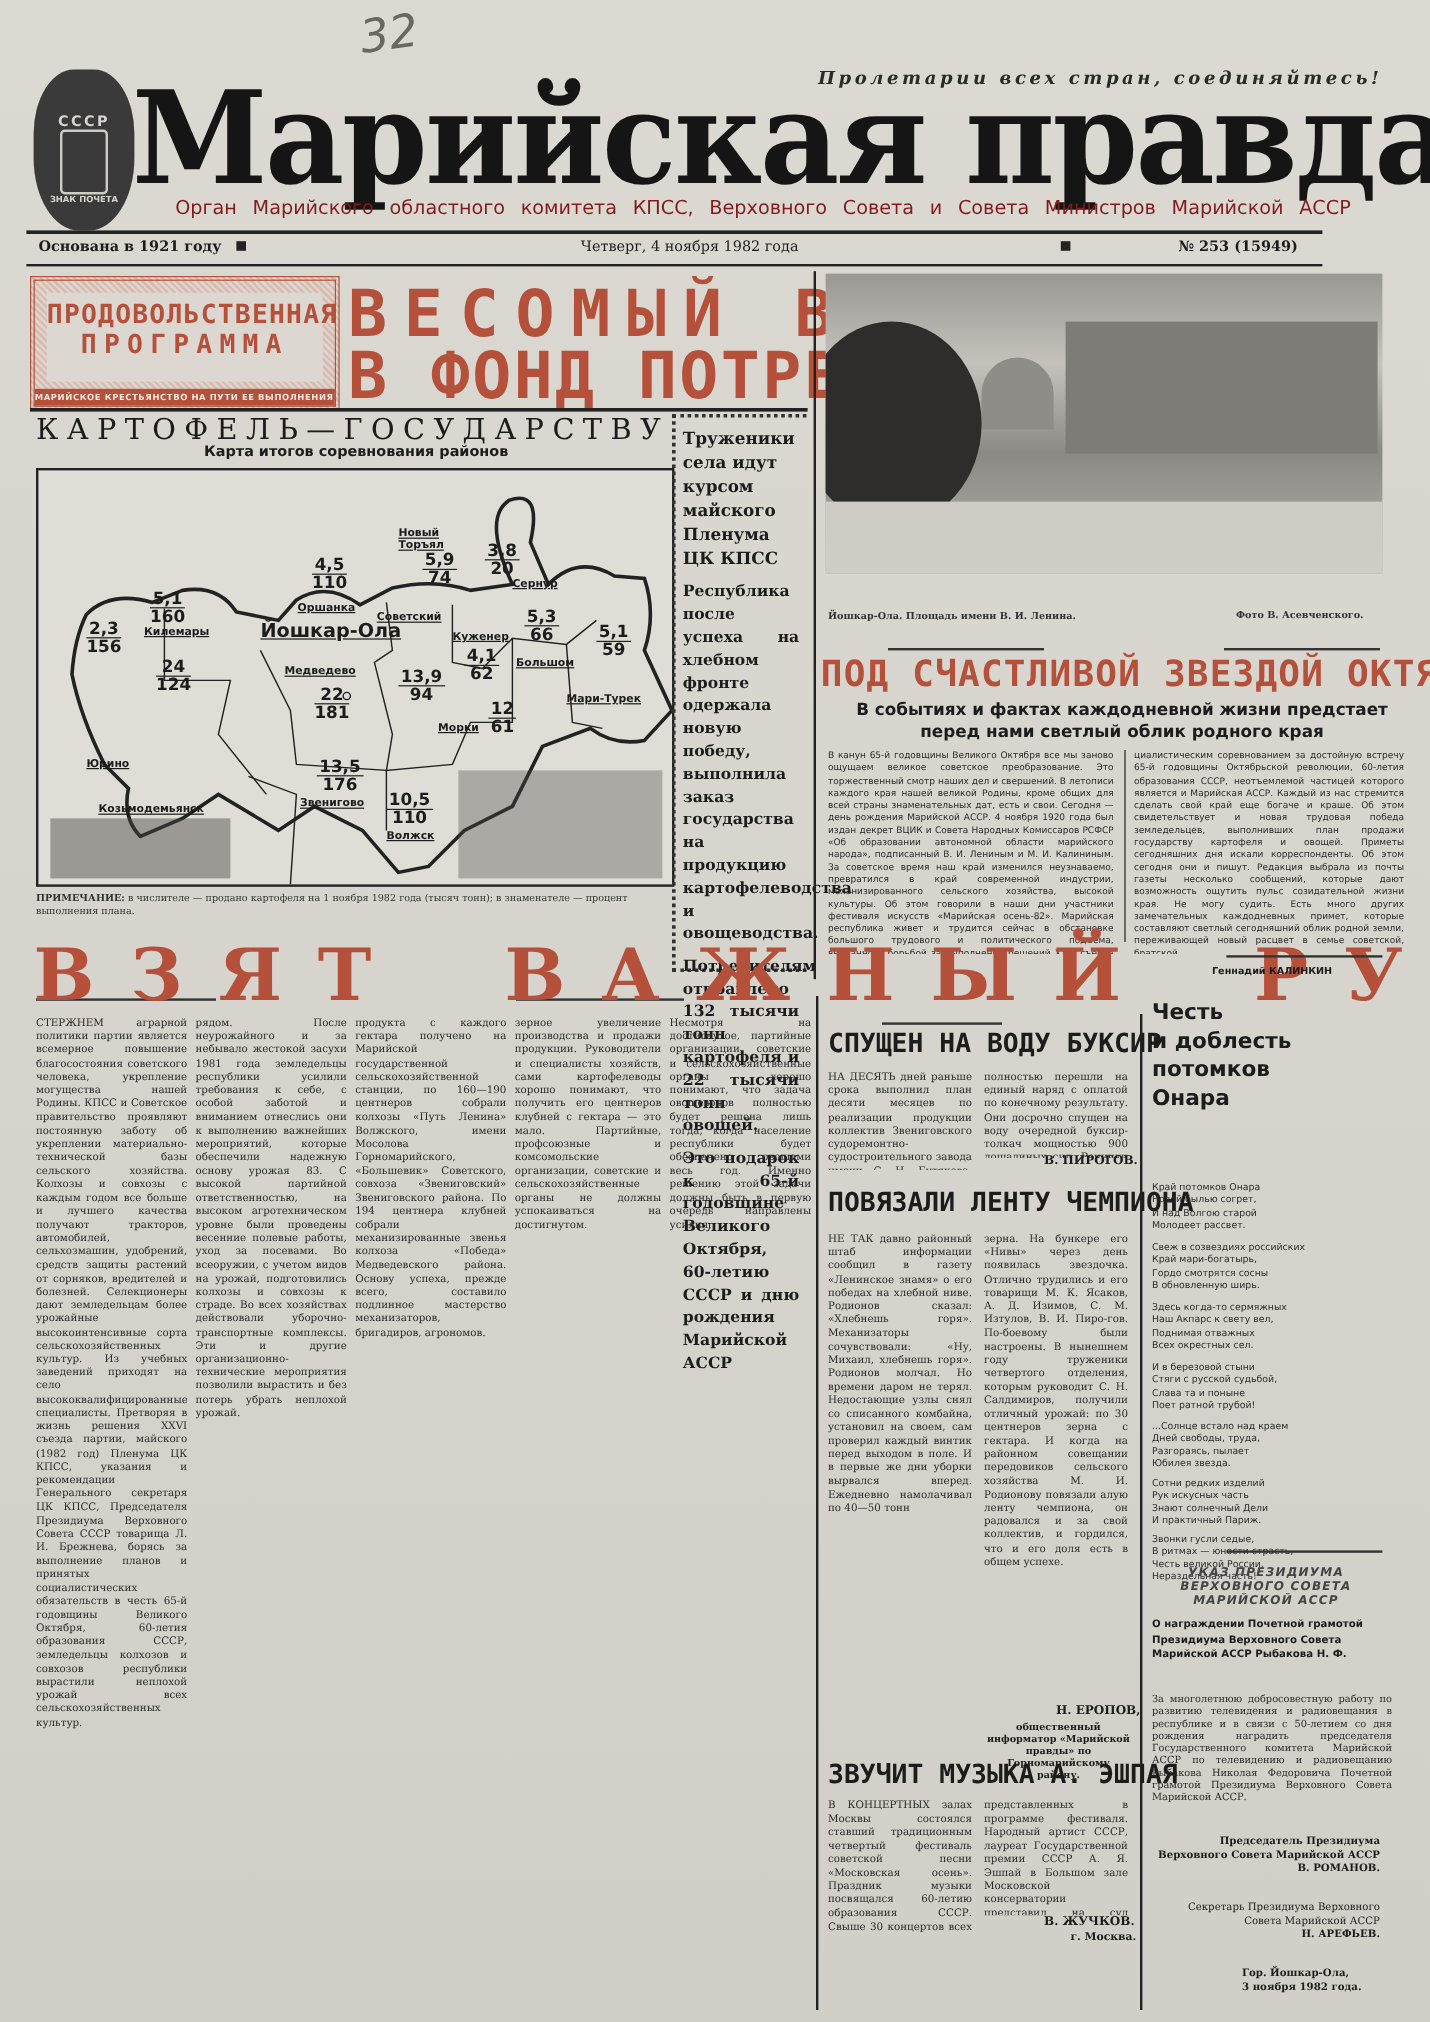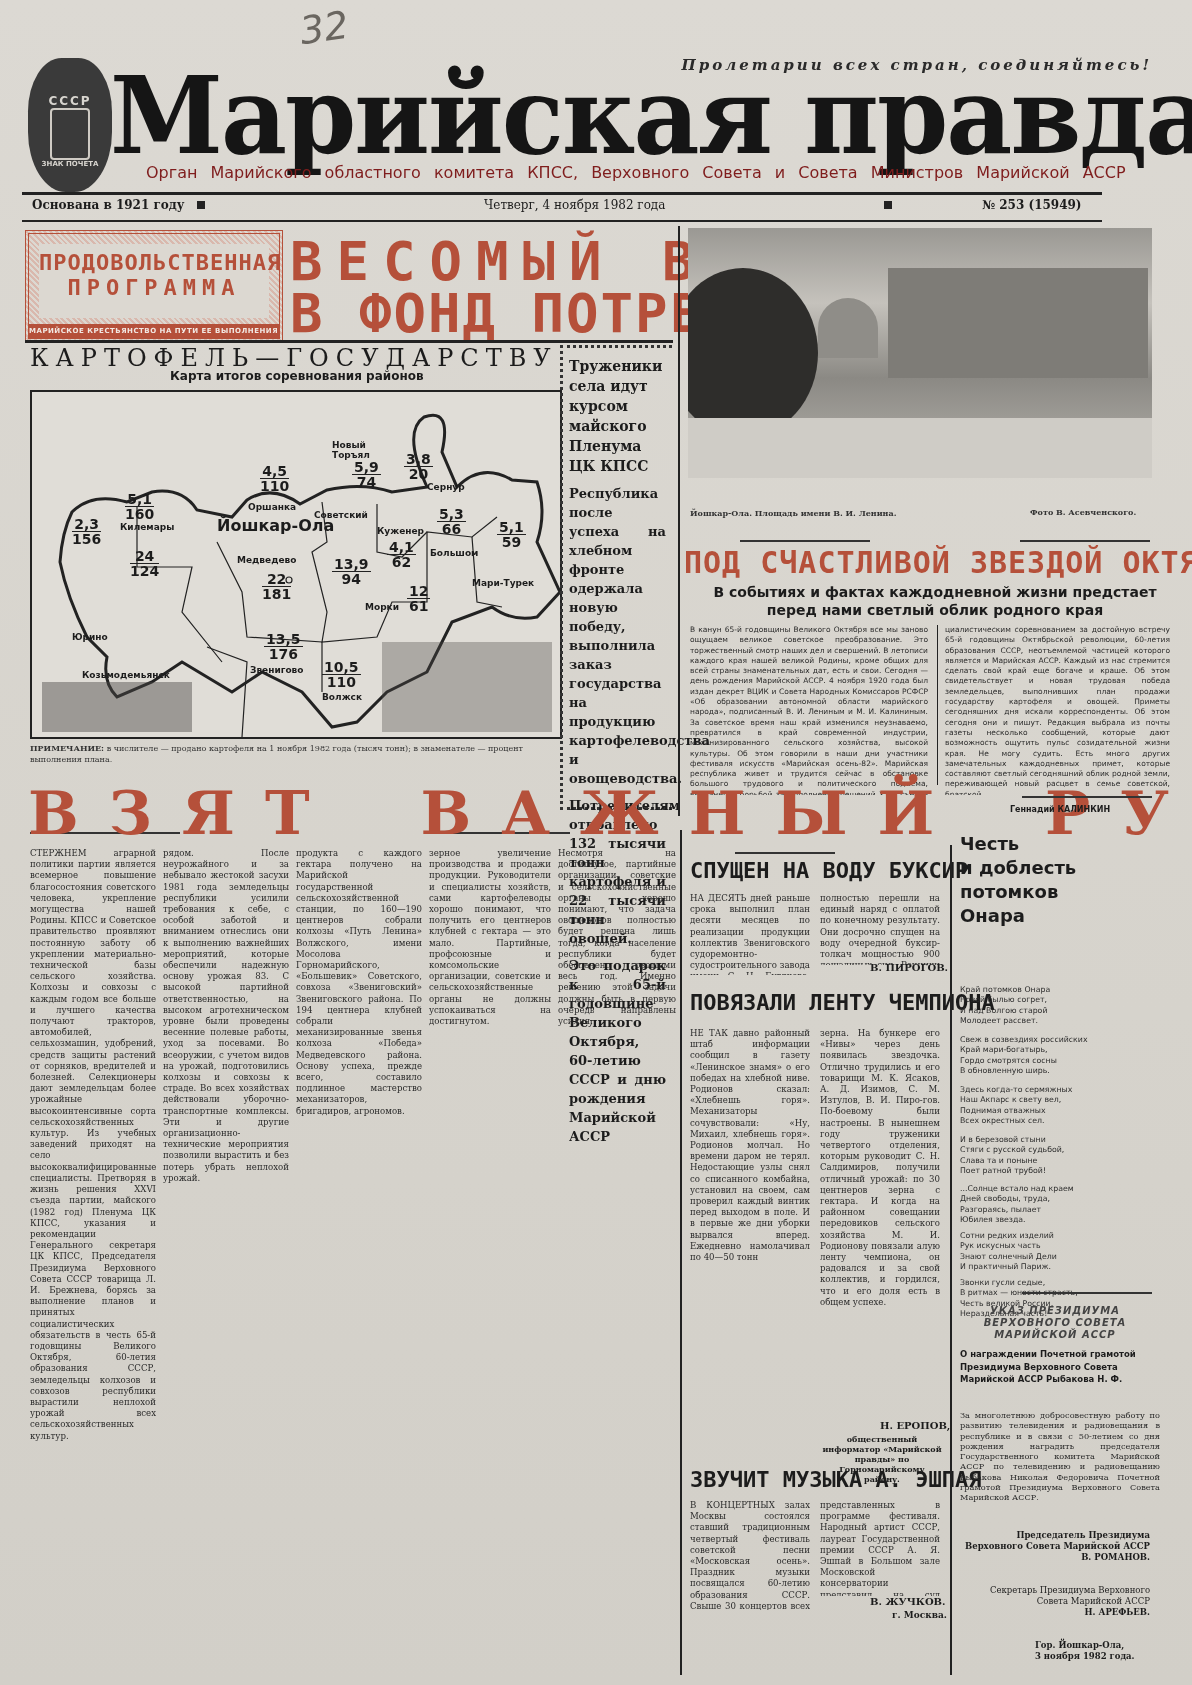--- a/index.html
+++ b/index.html
@@ -4,21 +4,21 @@
 <style>
   html,body{margin:0;padding:0;}
   body{width:1192px;height:1685px;background:#d9d6d0;position:relative;overflow:hidden;
        font-family:"DejaVu Serif",serif;color:#1c1c1c;}
   .abs{position:absolute;}
   .page{position:absolute;left:0;top:0;width:1192px;height:1685px;
         background:linear-gradient(180deg,#dcd9d3 0%,#d6d3cc 60%,#d2cfc8 100%);}
   .handnote{left:300px;top:6px;font-family:"DejaVu Sans",sans-serif;font-size:38px;color:#6a6660;font-style:italic;transform:rotate(-8deg);}
   
   .emblem{left:28px;top:58px;width:84px;height:134px;border-radius:40% 40% 45% 45%;background:#3a3a3a;
-          display:flex;flex-direction:column;align-items:center;justify-content:flex-end;padding:10px 0 24px;box-sizing:border-box;}
+          display:flex;flex-direction:column;align-items:center;justify-content:flex-start;padding:10px 0 8px;box-sizing:border-box;}
   .emblem .ussr{color:#d8d5cf;font:bold 12px "DejaVu Sans",sans-serif;letter-spacing:2px;margin-top:26px;}
   .emblem .figs{width:36px;height:50px;border:2px solid #cfcbc4;border-radius:4px;}
   .emblem .badge{color:#d8d5cf;font:bold 7px "DejaVu Sans",sans-serif;}
   .slogan{right:40px;top:56px;font:italic bold 15px "DejaVu Serif",serif;letter-spacing:3px;color:#2a2a2a;}
   .title{left:110px;top:62px;font:bold 102px "DejaVu Serif",serif;letter-spacing:-2px;color:#151515;line-height:1;transform:scaleY(1.05);transform-origin:top left;white-space:nowrap;}
   .organ{left:146px;top:163px;font:16px "DejaVu Sans",sans-serif;word-spacing:8px;color:#7f1d1d;}
   .rule-top{left:22px;top:192px;width:1080px;height:3px;background:#222;}
   .infobar{left:22px;top:196px;width:1080px;height:20px;font:bold 12px "DejaVu Serif",serif;}
   .infobar span{position:absolute;top:2px;}
   .sq{display:inline-block;width:8px;height:8px;background:#222;}
@@ -33,21 +33,21 @@
   .vesomy{left:290px;top:236px;font:bold 54px "DejaVu Sans Mono",monospace;letter-spacing:14px;line-height:52px;}
   .vesomy .l2{letter-spacing:2px;}
   .rule-3{left:25px;top:340px;width:648px;height:3px;background:#222;}
   .kart-title{left:30px;top:344px;font:24px "DejaVu Serif",serif;letter-spacing:7px;}
   .kart-sub{left:170px;top:369px;font:bold 12px "DejaVu Sans",sans-serif;}
   
   .map{left:30px;top:390px;width:528px;height:345px;border:2px solid #222;background:#e0ddd7;}
   .district{position:absolute;font:bold 14px "DejaVu Sans",sans-serif;text-align:center;line-height:14px;}
   .district .num{display:block;border-bottom:1.5px solid #222;padding:0 2px;}
   .district .den{display:block;}
-  .dname{position:absolute;font:bold 9px "DejaVu Sans",sans-serif;}
+  .dname{position:absolute;font:bold 9px "DejaVu Sans",sans-serif;text-decoration:underline;}
   .map-note{left:30px;top:743px;width:528px;font:8px "DejaVu Serif",serif;line-height:11px;color:#333;}
   .map-note b{font-weight:bold;}
   
   .wavy{left:560px;top:345px;width:112px;height:465px;border-left:3px dotted #333;border-bottom:3px dotted #333;border-top:3px dotted #333;padding:8px 6px 0 6px;box-sizing:border-box;}
   .wavy .lead{font:bold 14px "DejaVu Serif",serif;line-height:20px;}
   .wavy p{margin:8px 0 0;font:bold 13px "DejaVu Serif",serif;line-height:19px;text-align:justify;}
   .vrule{background:#222;position:absolute;width:2px;}
   
   .photo{left:688px;top:228px;width:464px;height:250px;background:linear-gradient(180deg,#9a9893 0%,#c5c2bc 30%,#8b8984 60%,#b8b5af 100%);overflow:hidden;}
   .photo .bld{position:absolute;background:#6a6863;}

